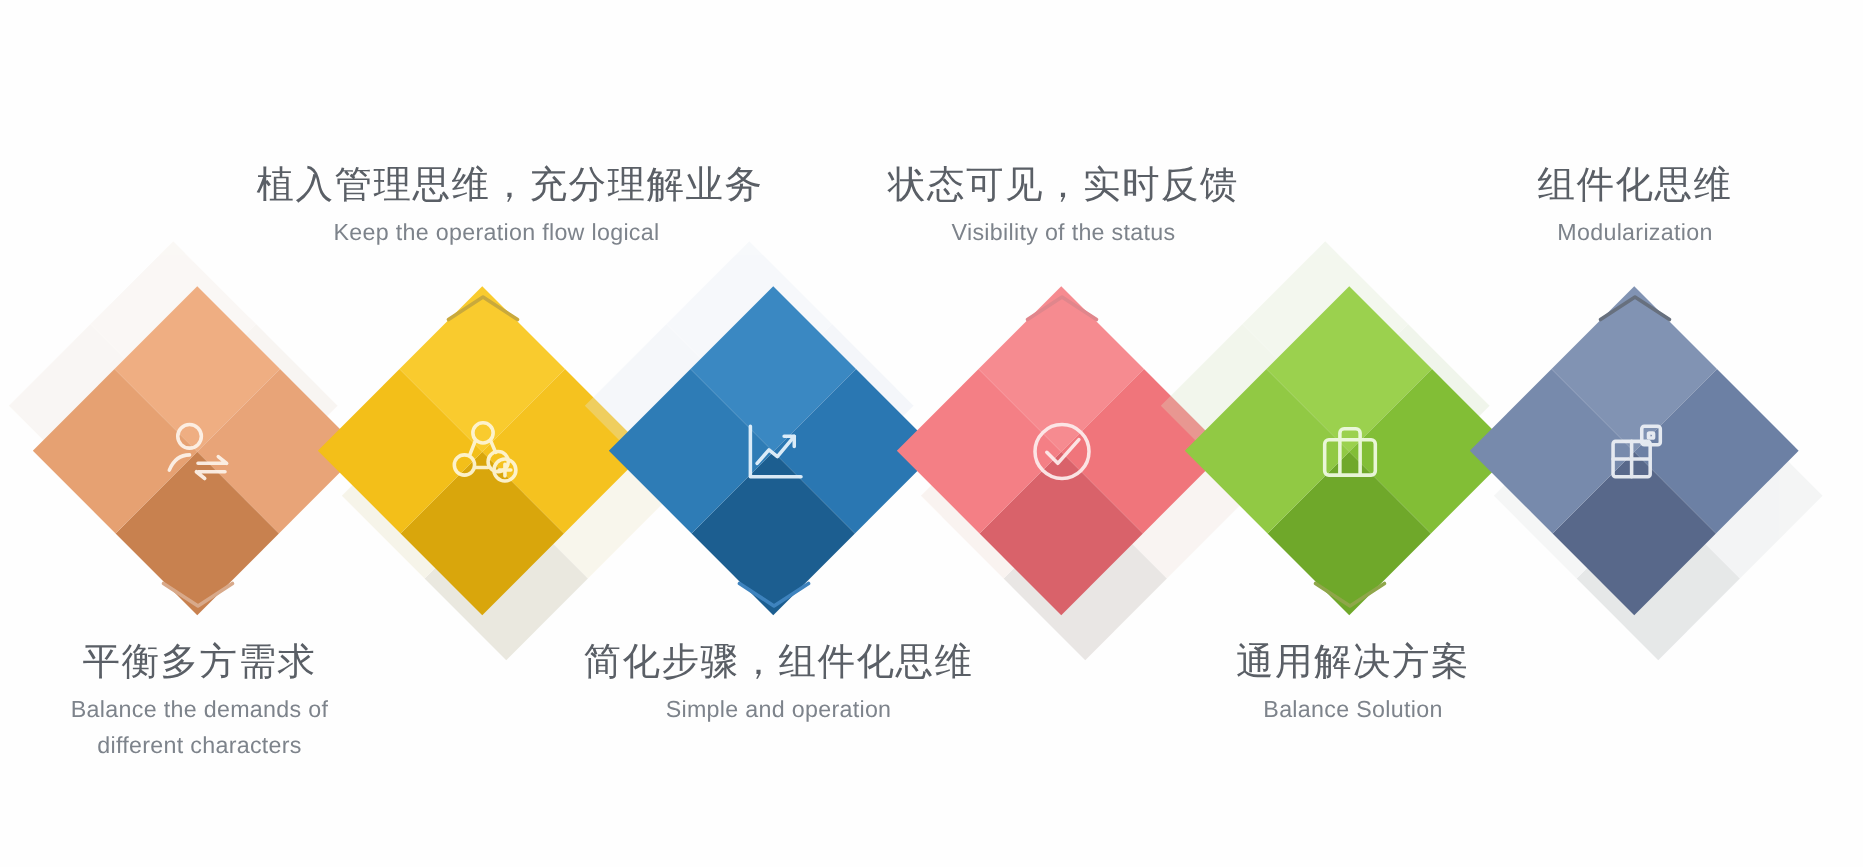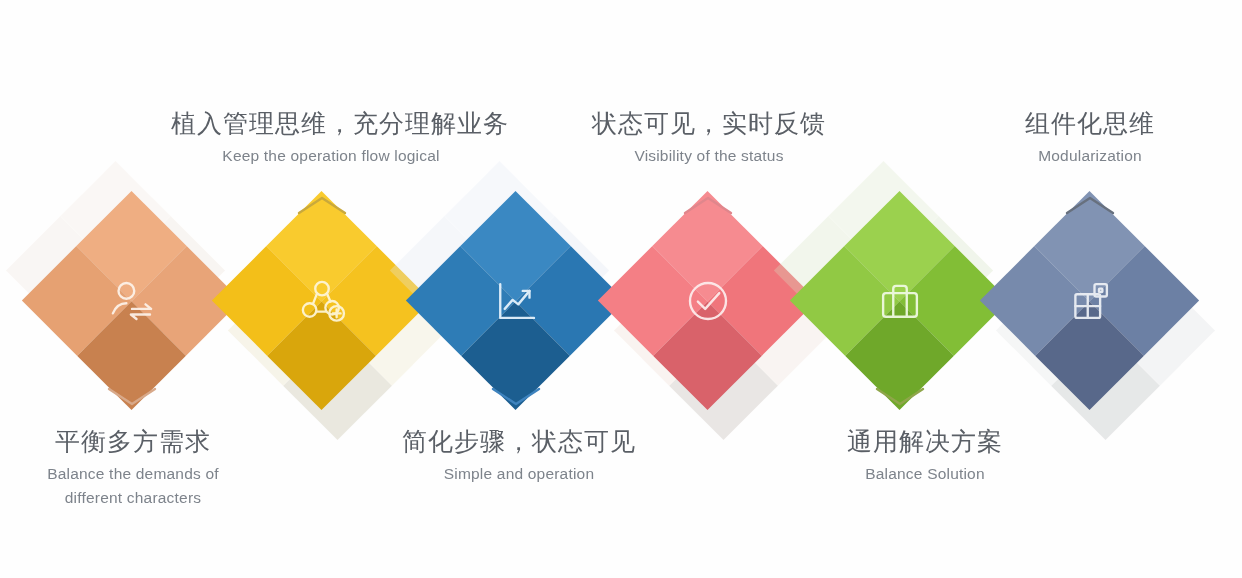--- a/index.html
+++ b/index.html
@@ -102,25 +102,25 @@
     <div class="cn">组件化思维</div>
     <div class="en">Modularization</div>
   </div>
 
   <div class="caption two-line" style="left:-27px; top:424px; width:320px;">
     <div class="cn">平衡多方需求</div>
     <div class="en" style="white-space:normal; padding:0 68px;">Balance the demands of different characters</div>
   </div>
 
   <div class="caption" style="left:359px; top:424px;">
-    <div class="cn">简化步骤，状态可见</div>
+    <div class="cn">简化步骤，组件化思维</div>
     <div class="en">Simple and operation</div>
   </div>
 
-  <div class="caption" style="left:765px; top:424px;">
+  <div class="caption" style="left:742px; top:424px;">
     <div class="cn">通用解决方案</div>
     <div class="en">Balance Solution</div>
   </div>
 
   <div class="unit" style="left:22px; top:191px;">
     <div class="dia-wrap">
       <div class="ghost" style="transform:translate(-16px,-30px) rotate(45deg);">
         <div class="face f-tl" style="background:#F3EAE2"></div>
         <div class="face f-tr" style="background:#EDE2D8"></div>
         <div class="face f-br" style="background:#C8BDB2"></div>

